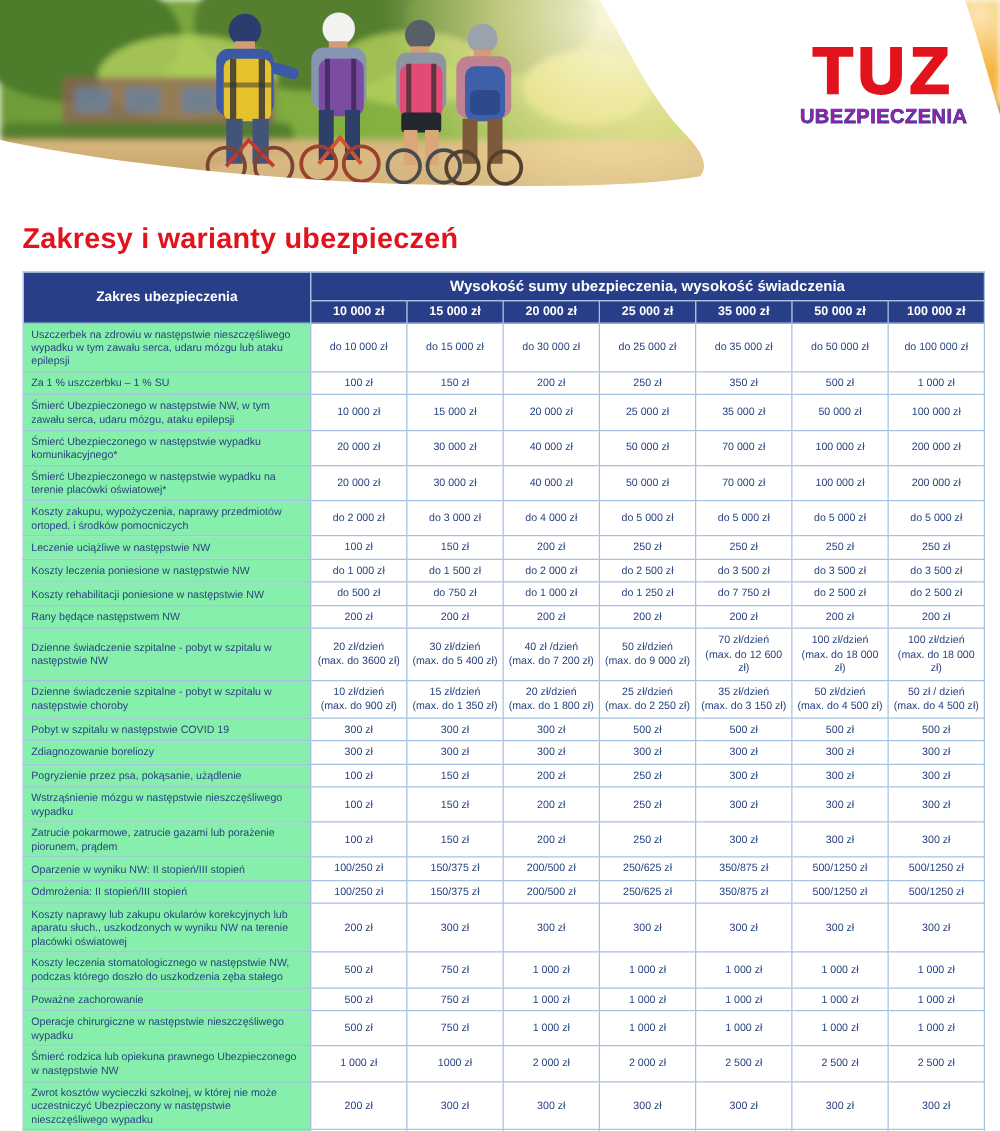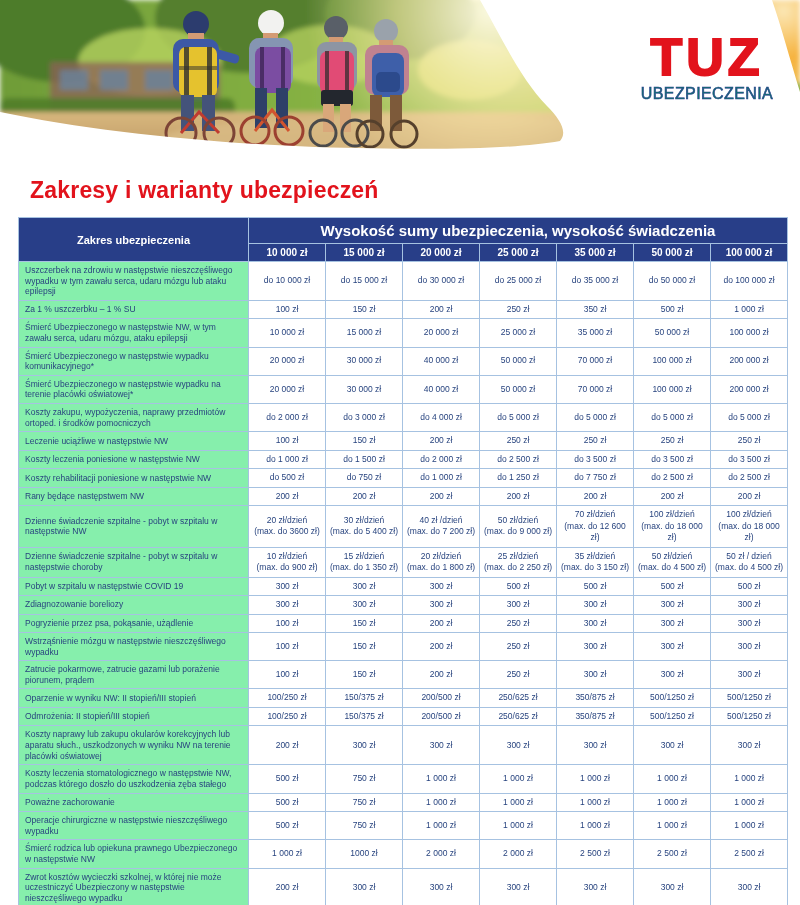--- a/index.html
+++ b/index.html
@@ -5,32 +5,32 @@
   html,body{margin:0;padding:0;background:#fff;}
   body{width:800px;font-family:"Liberation Sans",sans-serif;}
   .page{position:relative;width:800px;height:905px;background:#fff;overflow:hidden;}
 
   
   .banner{position:relative;width:800px;height:152px;}
   .banner svg{display:block;}
   .logo{position:absolute;top:34px;left:625px;width:164px;text-align:center;}
   .logo-main{font-size:52px;font-weight:bold;color:#e2131c;letter-spacing:4px;line-height:0.92;
              -webkit-text-stroke:2px #e2131c;}
-  .logo-sub{font-size:16px;font-weight:normal;color:#0f766e;letter-spacing:0.4px;margin-top:3px;
+  .logo-sub{font-size:16px;font-weight:bold;color:#a21caf;letter-spacing:0.4px;margin-top:3px;
             -webkit-text-stroke:0.6px #2b3990;}
 
   
-  .title{margin:25px 0 13px 30px;font-size:23px;color:#e2131c;font-weight:bold;letter-spacing:0.2px;}
+  .title{margin:25px 0 13px 18px;font-size:23px;color:#e2131c;font-weight:bold;letter-spacing:0.2px;}
 
   
   table.cov{border-collapse:collapse;margin-left:18px;width:770px;table-layout:fixed;}
   table.cov th,table.cov td{border:1px solid #a6c2e1;vertical-align:middle;}
   thead th{background:#283e88;color:#fff;font-weight:bold;border:1px solid #50699f;padding:3px 19px;}
   th.zakres{font-size:11px;}
-  th.group{font-size:15px;padding:4px 3px;}
+  th.group{font-size:12px;padding:4px 3px;}
   th.sum{font-size:10px;padding:3px 2px;}
   tbody.main td{font-size:8.5px;color:#28447f;padding:3px 5px;}
   tbody.main td.label{background:#86efac;text-align:left;line-height:1.25;padding:3px 6px;}
   tbody.main td.val{text-align:center;white-space:pre-line;line-height:1.35;padding:3px 2px;}
 </style>
 </head>
 <body>
 
 <div class="page">
 

